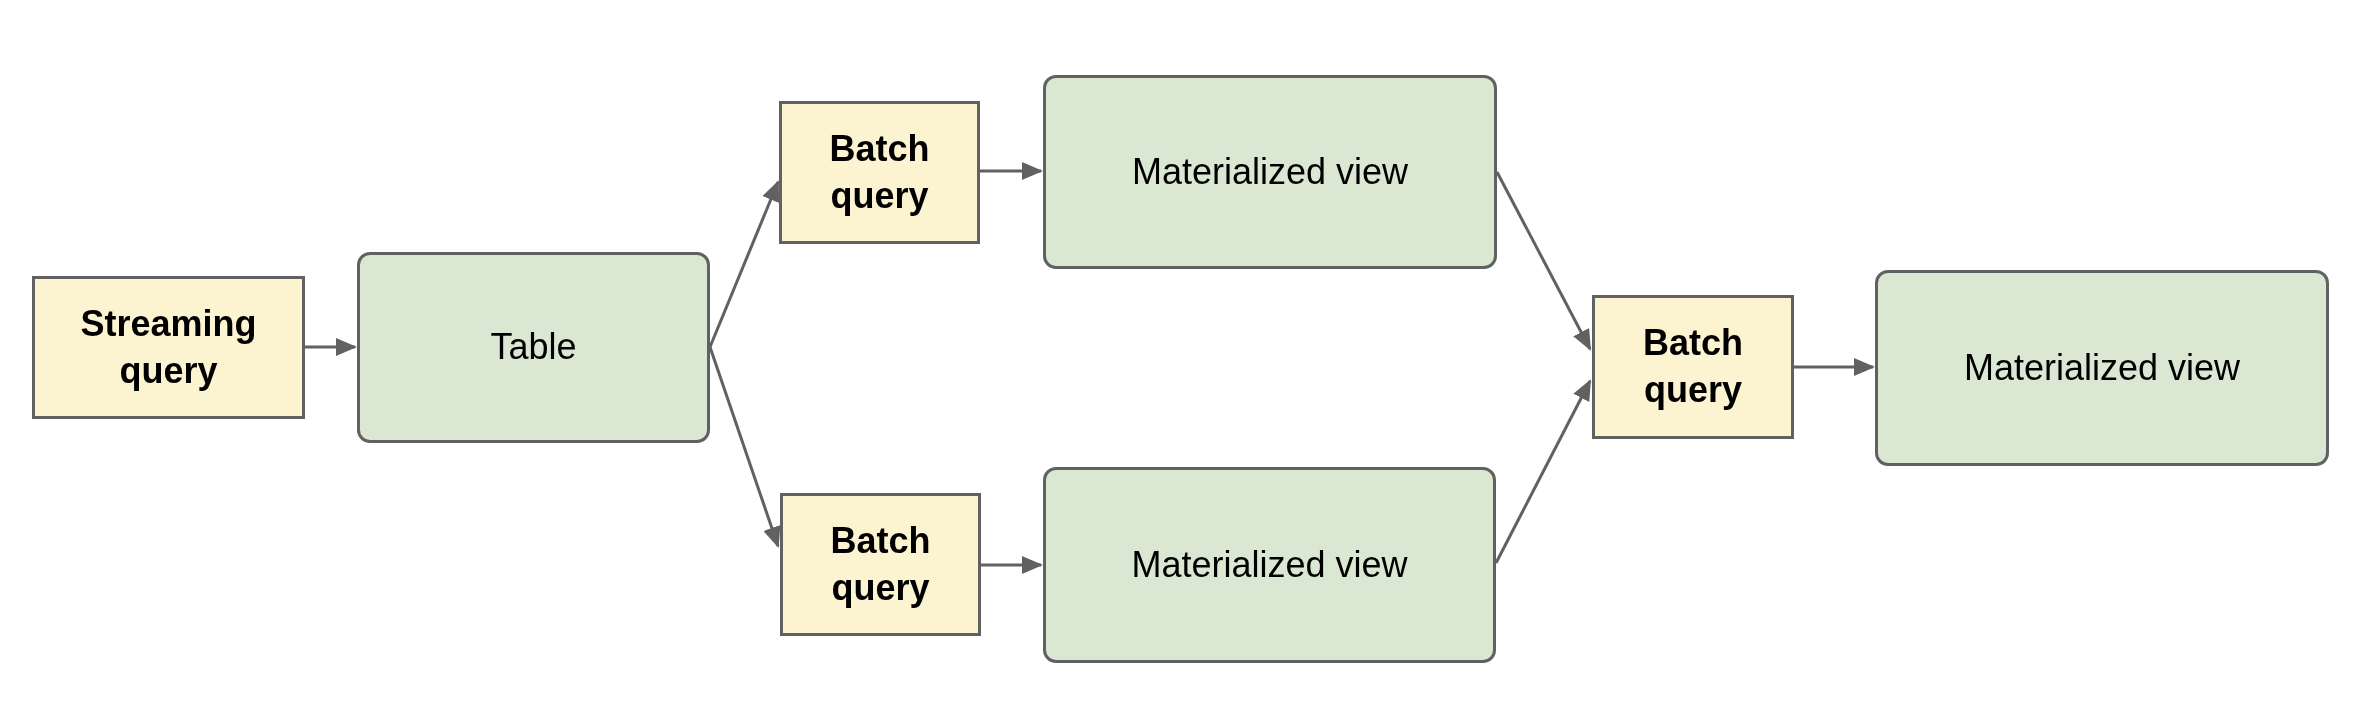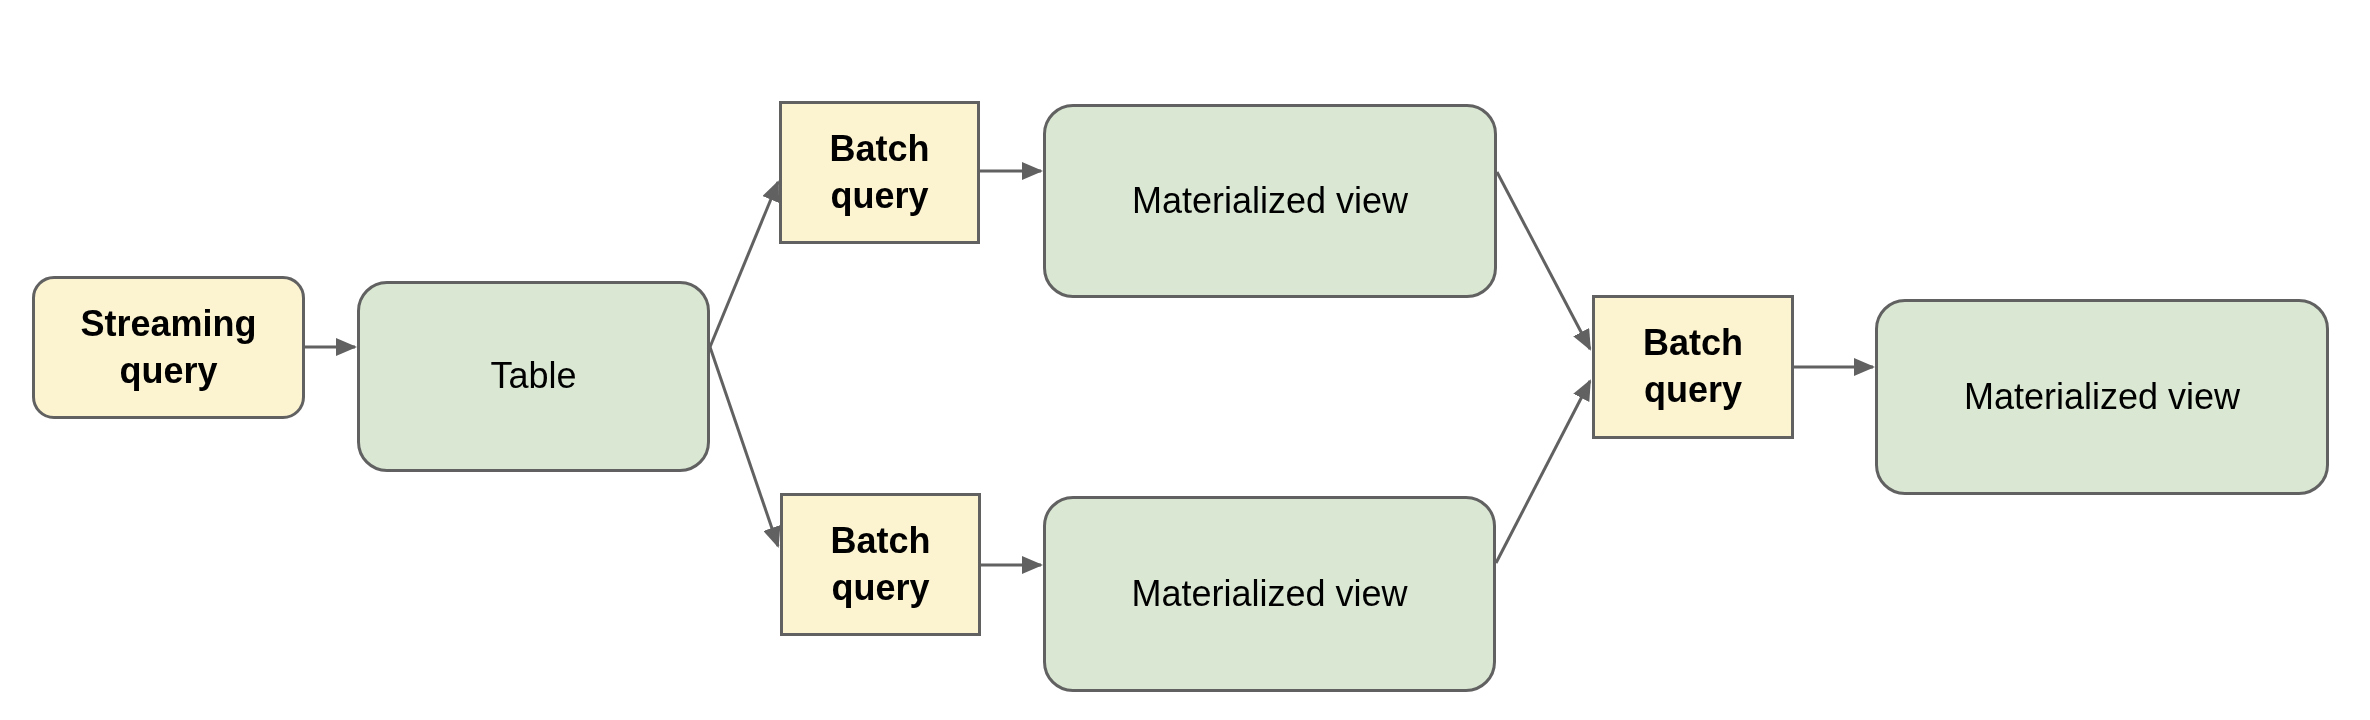--- a/index.html
+++ b/index.html
@@ -35,22 +35,21 @@
   }
   .node.query {
     background: var(--query-fill, #fcf3d1);
     border: 3px solid var(--node-border, #616161);
     border-radius: 0;
     font-weight: bold;
   }
   .node.entity {
     background: var(--entity-fill, #dae8d3);
     border: 3px solid var(--node-border, #616161);
-    border-radius: 30px;
-    margin-top: 29px;
+    border-radius: 13px;
   }
 </style>
 </head>
 <body>
 
 <div class="canvas">
 
   <svg class="edges-layer" width="2370" height="720" viewBox="0 0 2370 720" xmlns="http://www.w3.org/2000/svg">
     <defs>
       <marker id="arrow" markerUnits="userSpaceOnUse" markerWidth="22" markerHeight="18" refX="19" refY="9" orient="auto">
@@ -60,21 +59,21 @@
     <line x1="305" y1="347" x2="355" y2="347" marker-end="url(#arrow)"></line>
     <line x1="710" y1="347" x2="778" y2="182" marker-end="url(#arrow)"></line>
     <line x1="710" y1="347" x2="778" y2="546" marker-end="url(#arrow)"></line>
     <line x1="980" y1="171" x2="1041" y2="171" marker-end="url(#arrow)"></line>
     <line x1="981" y1="565" x2="1041" y2="565" marker-end="url(#arrow)"></line>
     <line x1="1497" y1="172" x2="1590" y2="349" marker-end="url(#arrow)"></line>
     <line x1="1496" y1="563" x2="1590" y2="381" marker-end="url(#arrow)"></line>
     <line x1="1794" y1="367" x2="1873" y2="367" marker-end="url(#arrow)"></line>
   </svg>
 
-  <div class="node query" style="left:32px;   top:276px; width:273px; height:143px;border-radius:22px;">
+  <div class="node query" style="left:32px;   top:276px; width:273px; height:143px;">
     <span>Streaming query</span>
   </div>
 
   <div class="node entity" style="left:357px;  top:252px; width:353px; height:191px;">
     <span>Table</span>
   </div>
 
   <div class="node query" style="left:779px;  top:101px; width:201px; height:143px;">
     <span>Batch query</span>
   </div>

